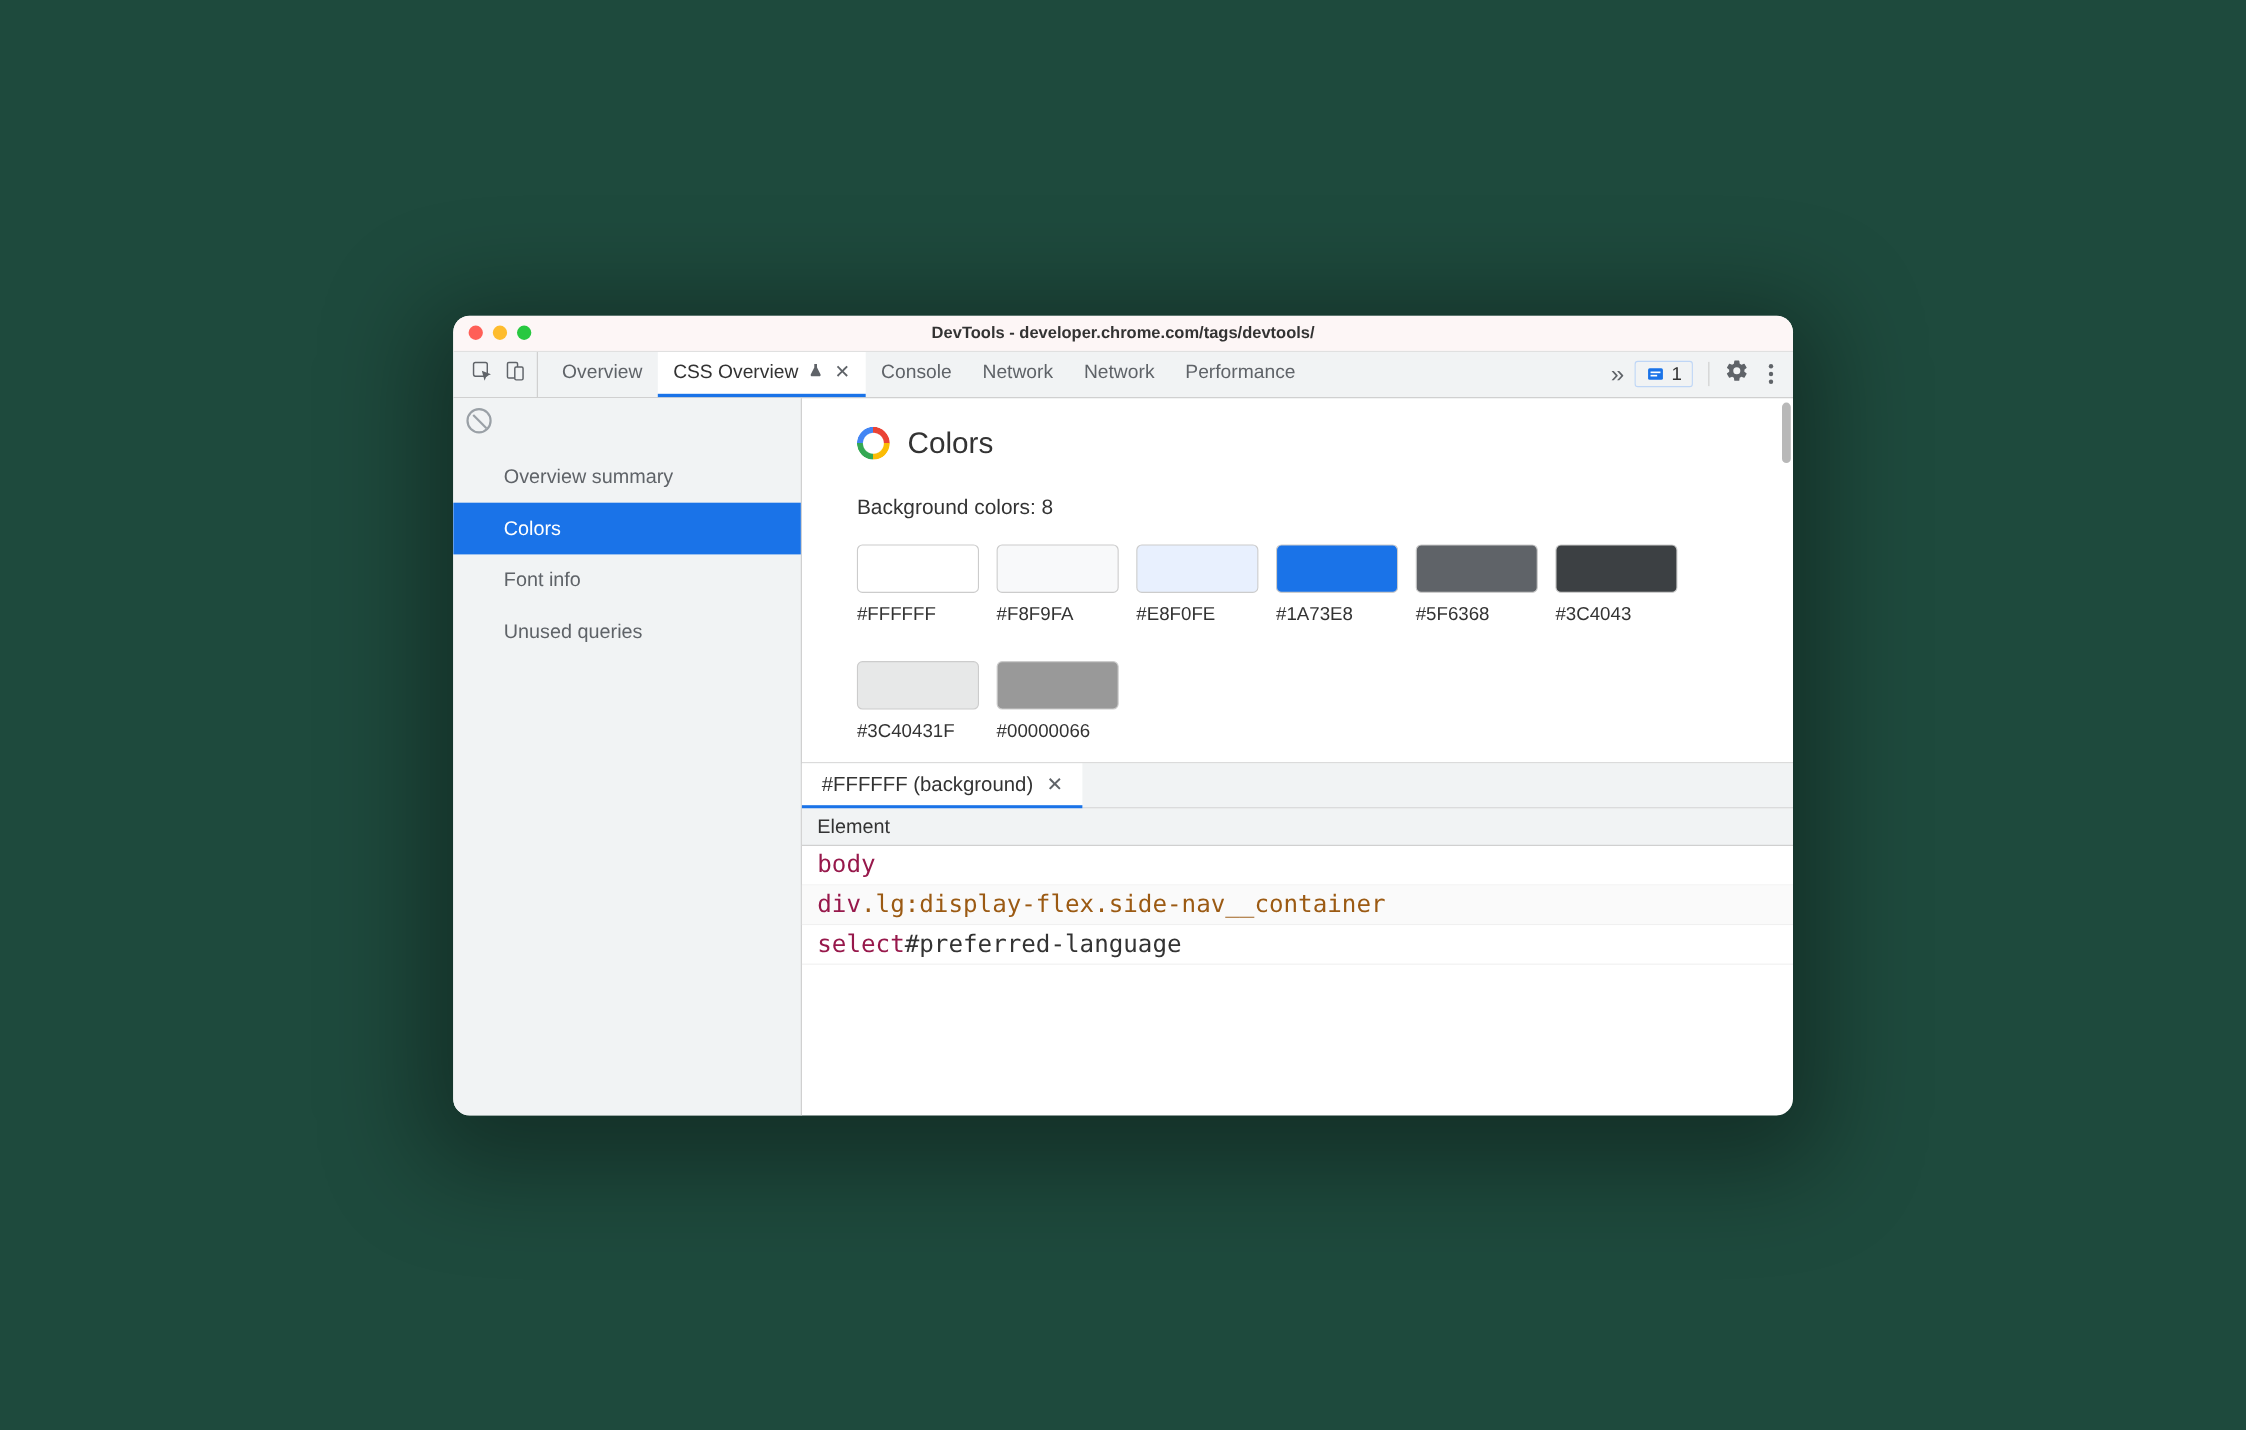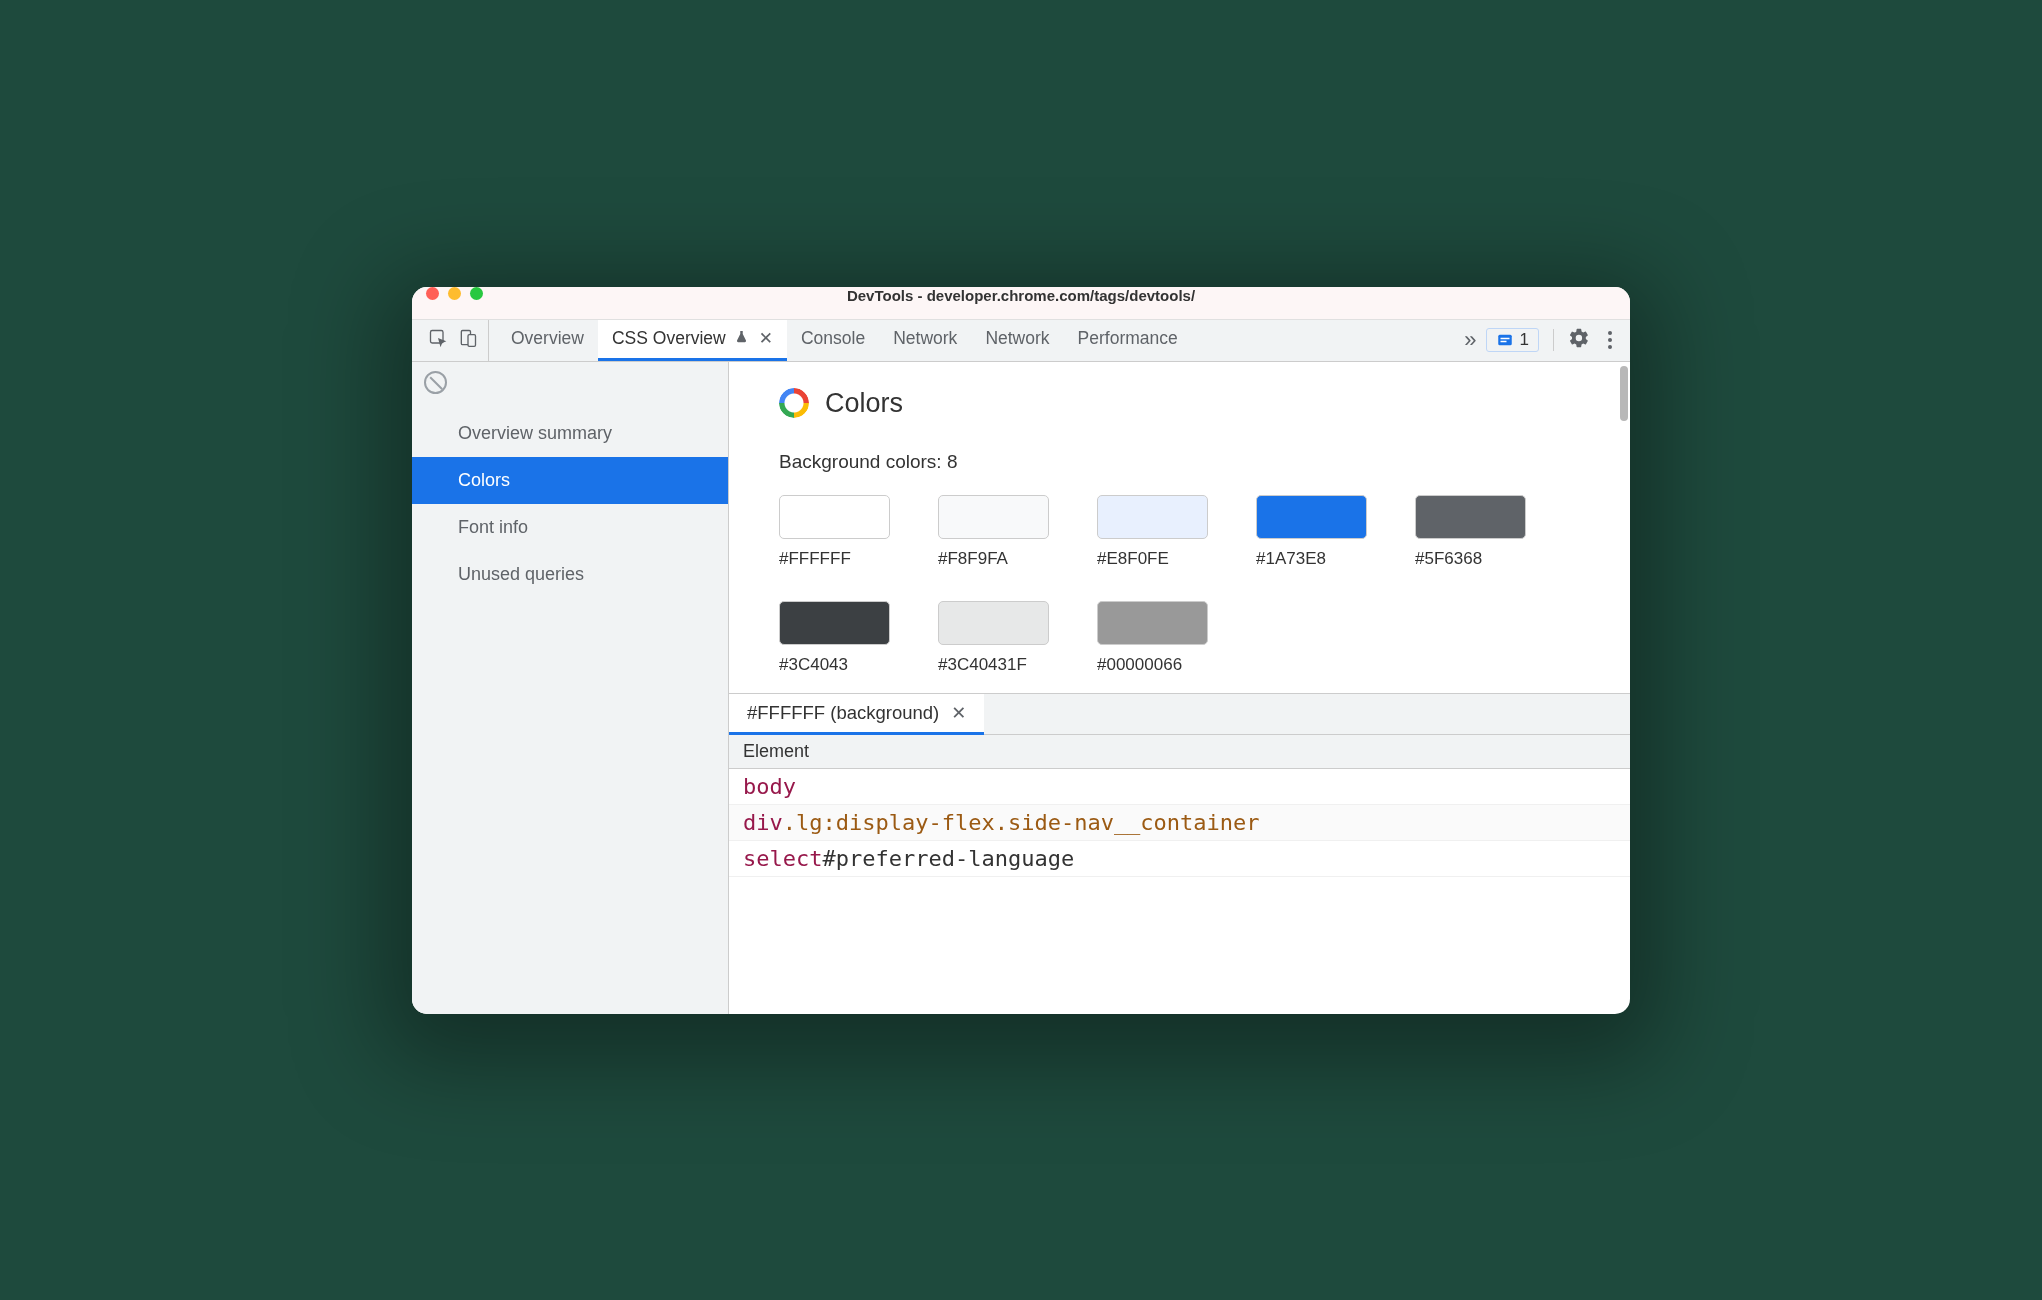--- a/index.html
+++ b/index.html
@@ -24,21 +24,21 @@
     background:#fff;border-radius:15px;
     box-shadow:0 20px 90px 30px rgba(0,0,0,.35);
     display:flex;flex-direction:column;
     overflow:hidden;
     position:relative;
   }
 
   
   .titlebar{
     height:32px;background:var(--titlebar);
-    display:flex;
+    display:flex;align-items:center;
     position:relative;flex:0 0 32px;
     border-bottom:1px solid var(--light-border);
   }
   .traffic{display:flex;gap:9px;margin-left:14px}
   .traffic span{width:13px;height:13px;border-radius:50%;}
   .tl-close{background:#FF5F57}
   .tl-min{background:#FEBC2E}
   .tl-max{background:#28C840}
   .title{position:absolute;left:0;right:0;text-align:center;font-size:15px;font-weight:600;color:#333;pointer-events:none}
 
@@ -96,21 +96,21 @@
   .content{padding:26px 38px 10px 50px;overflow:auto}
   .section-head{display:flex;align-items:center;gap:16px;margin-bottom:32px}
   .ring{width:30px;height:30px;border-radius:50%;
     background:conic-gradient(#EA4335 0 90deg,#FBBC05 90deg 180deg,#34A853 180deg 270deg,#4285F4 270deg 360deg);
     -webkit-mask:radial-gradient(circle,transparent 9px,#000 10px);
             mask:radial-gradient(circle,transparent 9px,#000 10px);
   }
   h1{font-size:27px;font-weight:400;color:#333;margin:0}
   .sub{font-size:19px;color:#333;margin-bottom:22px}
 
-  .swatches{display:flex;flex-wrap:wrap;gap:32px 48px;margin-bottom:8px}
+  .swatches{display:flex;flex-wrap:wrap;gap:32px 16px;margin-bottom:8px}
   .swatch{display:flex;flex-direction:column;gap:10px;cursor:pointer}
   .chip{width:109px;height:42px;border-radius:5px;border:1px solid var(--border)}
   .swatch-label{font-size:17px;color:#333}
 
   
   .details{border-top:1px solid var(--border);display:flex;flex-direction:column;min-height:0}
   .details-tabs{background:var(--pane-bg);border-bottom:1px solid var(--border);display:flex}
   .dtab{display:flex;align-items:center;gap:12px;padding:8px 18px;font-size:18.5px;color:#333;background:#fff;border-bottom:3px solid var(--blue);margin-bottom:-1px}
   .dtab .close-x{font-size:18px;color:#5F6368}
   .table-head{background:var(--pane-bg);border-bottom:1px solid var(--border);padding:6px 14px;font-size:18px;color:#333}

